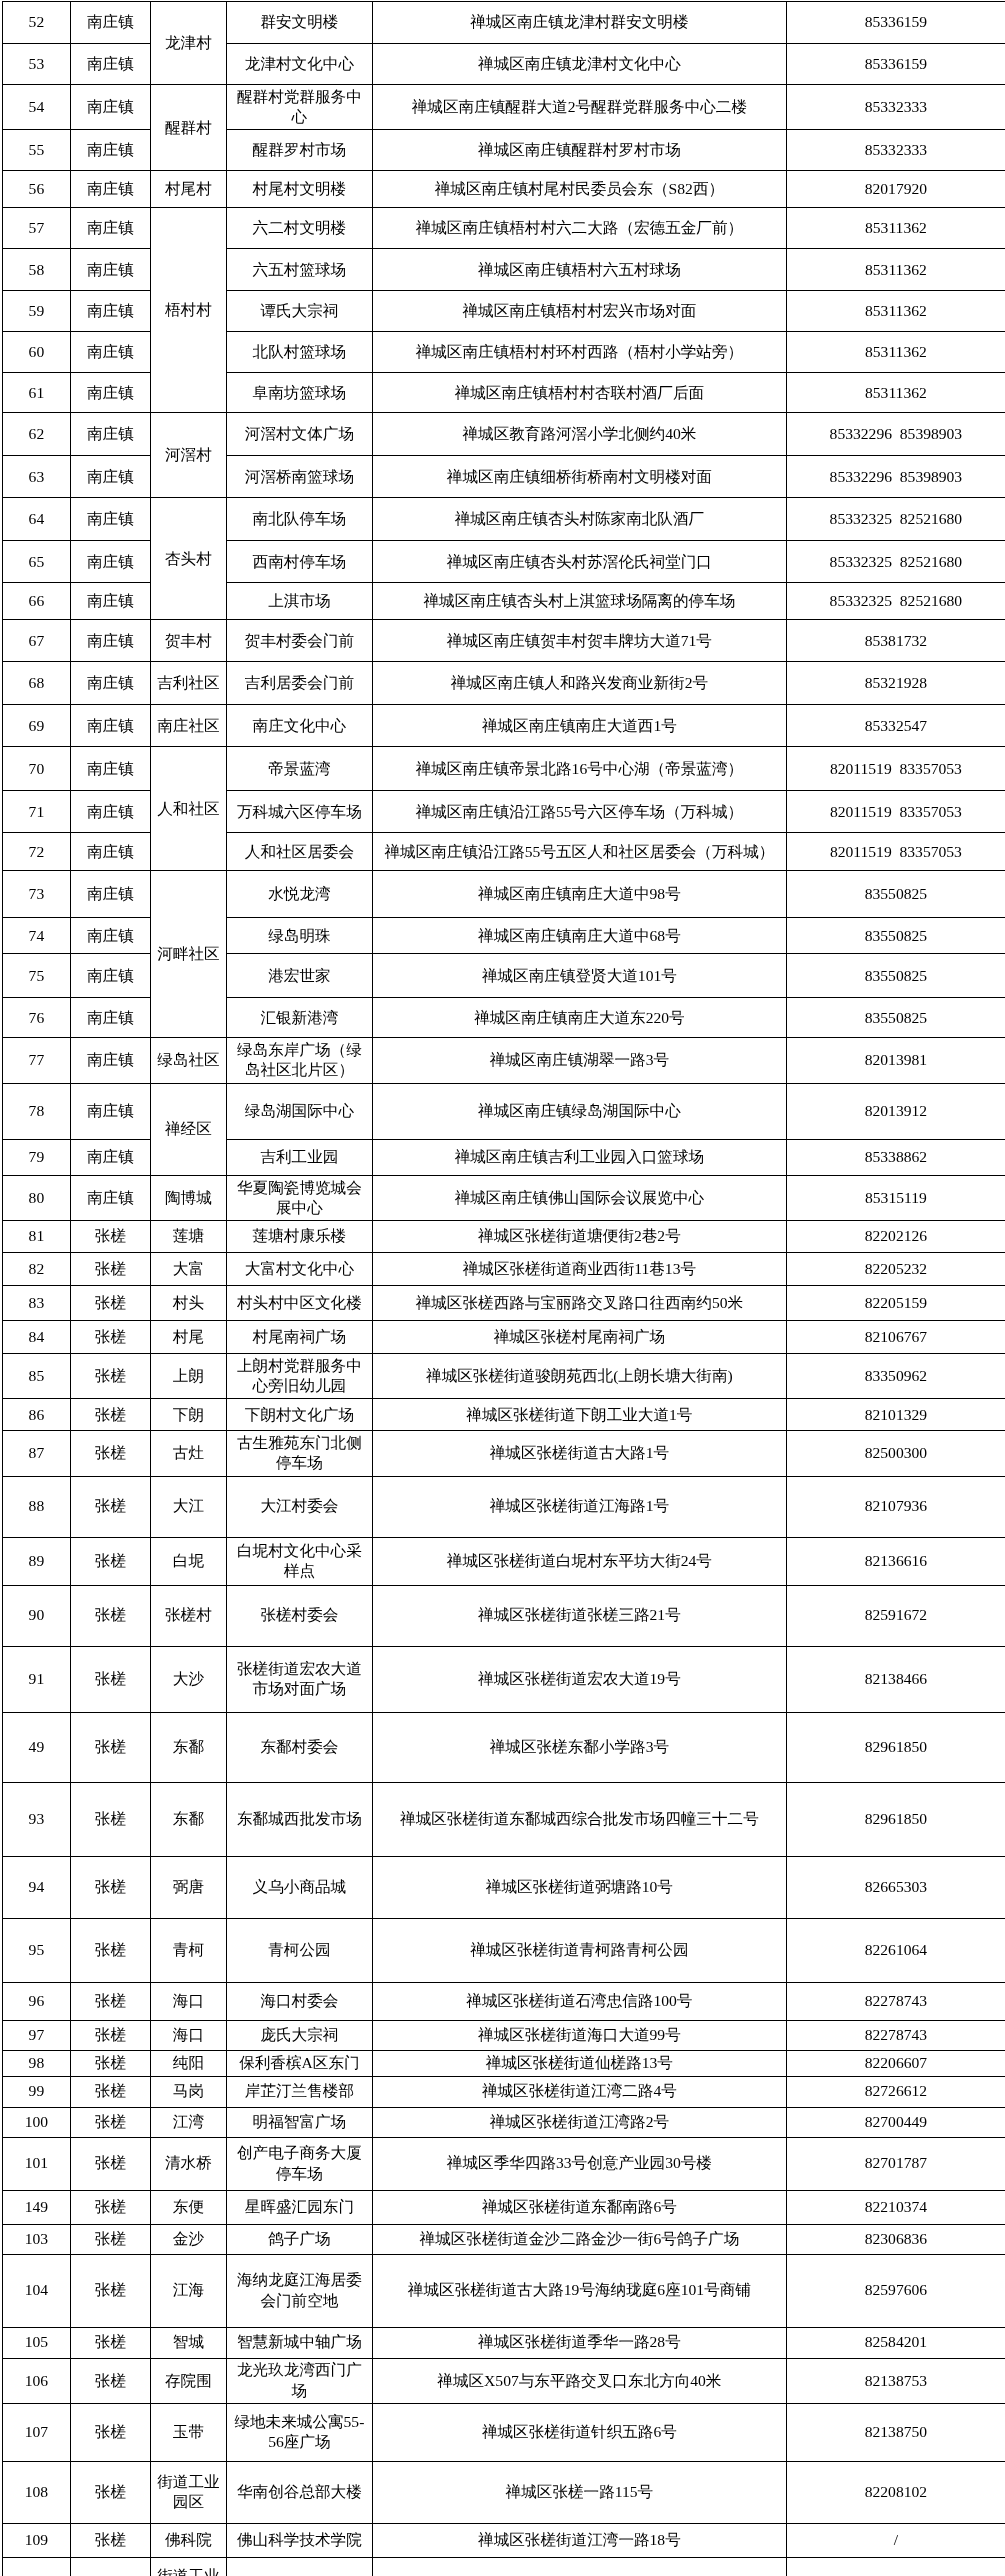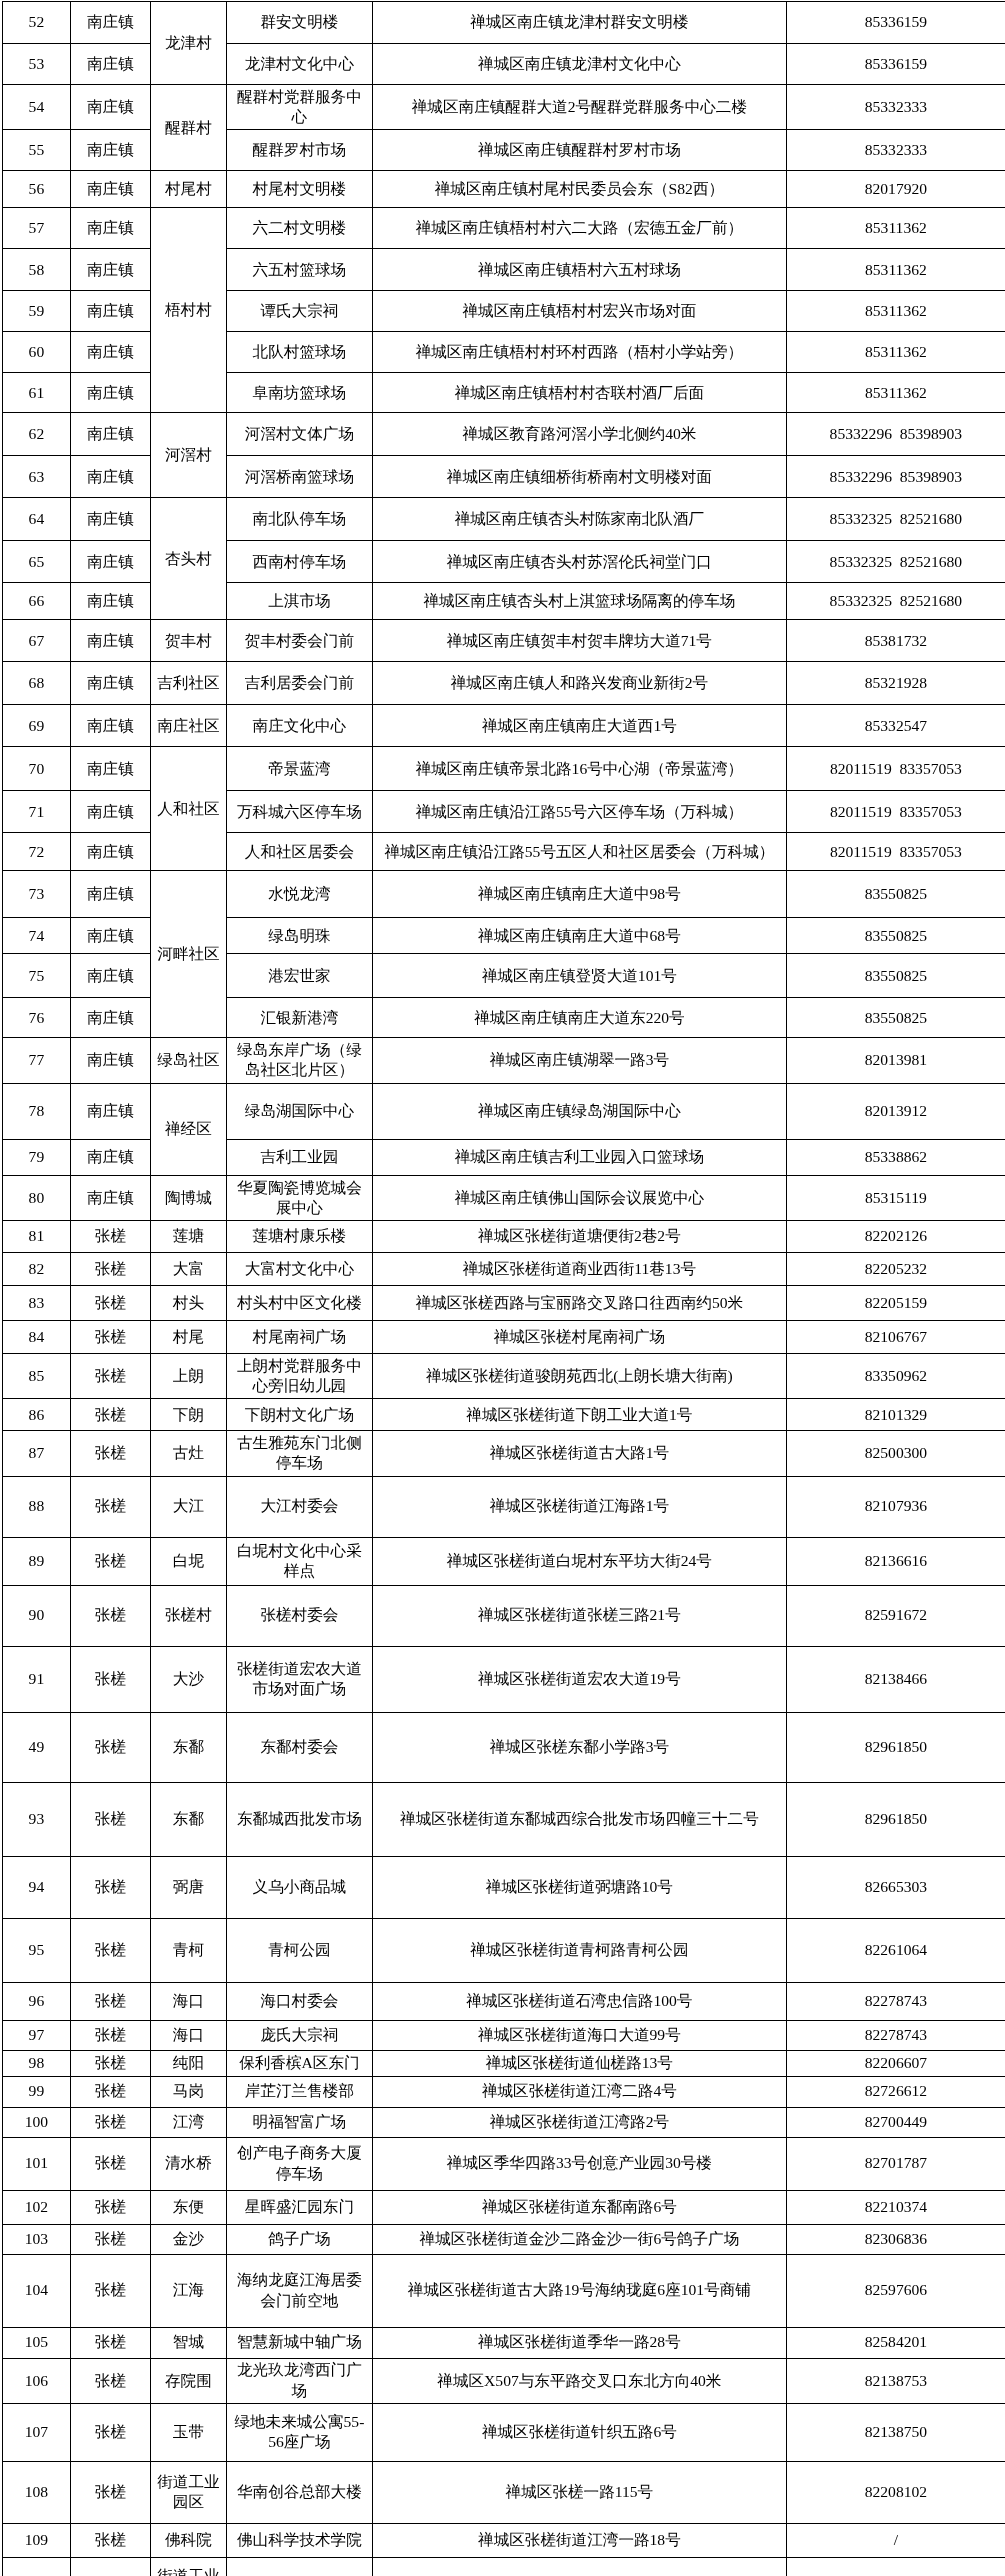--- a/index.html
+++ b/index.html
@@ -434,21 +434,21 @@
   </tr>
         <tr style="height: 53px;">
     <td class="t-num">101</td>
     <td class="t-town">张槎</td>
     <td class="t-village">清水桥</td>
     <td class="t-site">创产电子商务大厦停车场</td>
     <td class="t-address">禅城区季华四路33号创意产业园30号楼</td>
     <td class="t-phone">82701787</td>
   </tr>
         <tr style="height: 34px;">
-    <td class="t-num">102</td>
+    <td class="t-num">149</td>
     <td class="t-town">张槎</td>
     <td class="t-village">东便</td>
     <td class="t-site">星晖盛汇园东门</td>
     <td class="t-address">禅城区张槎街道东鄱南路6号</td>
     <td class="t-phone">82210374</td>
   </tr>
         <tr style="height: 30px;">
     <td class="t-num">103</td>
     <td class="t-town">张槎</td>
     <td class="t-village">金沙</td>

